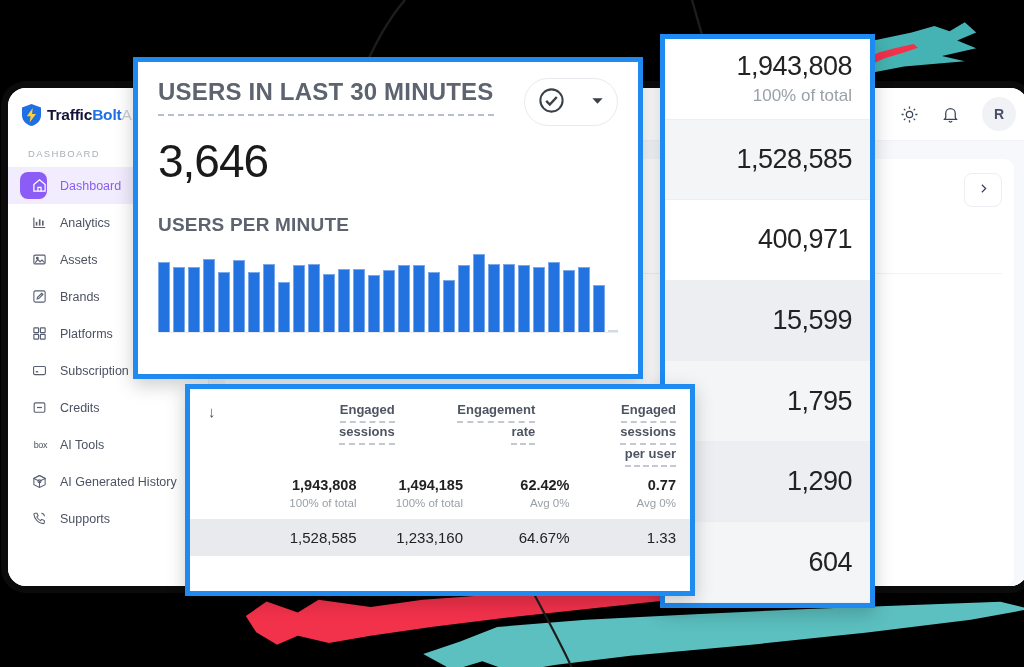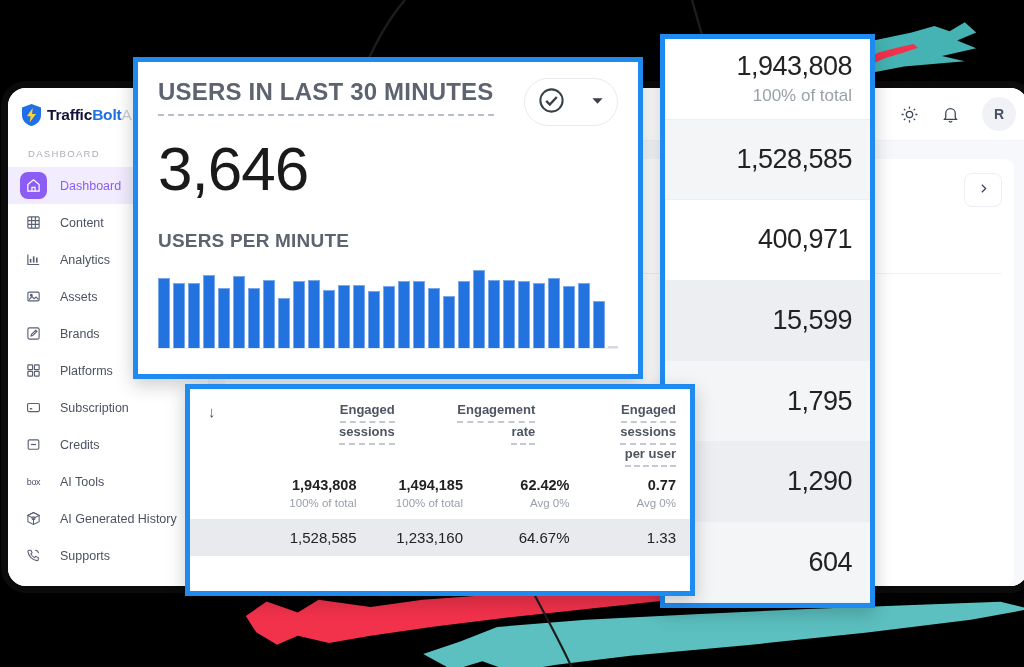--- a/index.html
+++ b/index.html
@@ -47,21 +47,21 @@
 
   
   .sidebar{width:200px;background:#ffffff;border-right:1px solid #eef0f4;flex:none;}
   .brand{display:flex;align-items:center;gap:6px;padding:16px 0 0 14px;}
   .brand-mark{width:19px;height:22px;flex:none;position:relative;}
   .brand-text{font-size:15.5px;font-weight:bold;letter-spacing:-.2px;white-space:nowrap;}
   .bt-a{color:#12123a;} .bt-b{color:#1f6fe5;} .bt-c{color:#c9ccd6;font-weight:normal;}
   .sect-label{font-size:9.5px;letter-spacing:1.3px;color:#a9aebb;padding:22px 0 8px 20px;font-weight:500;}
   .nav{display:flex;flex-direction:column;}
   .nav-item{display:flex;align-items:center;gap:13px;height:37px;padding-left:12px;color:#4c5262;font-size:12.5px;}
-  .nav-item .ico{width:27px;height:27px;display:flex;align-items:center;justify-content:center;flex:none;color:#5a6072;}
+  .nav-item .ico{width:27px;height:27px;display:flex;align-items:center;justify-content:flex-end;flex:none;color:#5a6072;}
   .nav-item.active{background:#f1edfe;}
   .nav-item.active .ico{background:#8b5cf6;border-radius:8px;color:#fff;}
   .nav-item.active .lbl{color:#8b5cf6;}
   .ico svg{display:block;}
   .ico-text{font-size:9px;letter-spacing:-.4px;color:#4c5262;}
 
   
   .app-main{flex:1;min-width:0;display:flex;flex-direction:column;background:#fff;}
   .topbar{height:52px;display:flex;align-items:center;justify-content:flex-end;gap:22px;padding-right:12px;border-bottom:1px solid #f1f3f7;}
   .topbar .tb-ico{color:#3c4559;display:flex;align-items:center;}
@@ -78,21 +78,21 @@
 
   
   .float{position:absolute;background:#fff;border:5px solid #1f8af0;box-shadow:0 6px 18px rgba(0,0,0,.2);}
 
   
   .card-rt{left:133px;top:57px;width:510px;height:322px;box-sizing:border-box;padding:16px 20px 0 20px;}
   .rt-head{display:flex;align-items:flex-start;justify-content:space-between;}
   .rt-title{font-size:24px;font-weight:bold;color:#5d6470;letter-spacing:.2px;
     border-bottom:2.5px dashed #b9bfc9;padding-bottom:8px;display:inline-block;}
   .rt-pill{width:92px;height:46px;border:1.5px solid #e8eaef;border-radius:24px;display:flex;align-items:center;justify-content:space-around;flex:none;}
-  .rt-big{font-size:62px;line-height:1;color:#1a1a1a;margin:12px 0 0 0;letter-spacing:-1px;}
+  .rt-big{font-size:46px;line-height:1;color:#1a1a1a;margin:12px 0 0 0;letter-spacing:-1px;}
   .rt-sub{font-size:19px;font-weight:bold;color:#5d6470;margin-top:30px;letter-spacing:.2px;}
   .rt-chart{display:flex;align-items:flex-end;gap:3px;height:82px;margin-top:14px;border-bottom:1px solid #e9ecf1;padding-bottom:0;}
   .bar{flex:1;background:#2272e0;border:1px solid #7aa8ea;border-bottom:none;}
   .bar-last{flex:1;background:#d5dae2;height:2px;}
 
   
   .card-nums{left:660px;top:34px;width:215px;height:574px;box-sizing:border-box;}
   .num-row{display:flex;flex-direction:column;align-items:flex-end;justify-content:center;
            padding:0 18px;box-sizing:border-box;border-bottom:1px solid #eceef2;}
   .num-row .v{font-size:27px;color:#222;letter-spacing:-.5px;}
@@ -159,29 +159,20 @@
           <div class="nav-item active">
             <span class="ico">
                 <svg width="15" height="15" viewBox="0 0 24 24" fill="none" stroke="currentColor" stroke-width="2">
                   <path d="M3 10.5 12 3l9 7.5V21H3z"></path>
                   <path d="M9.5 21v-6h5v6"></path>
                 </svg>
               </span>
             <span class="lbl">Dashboard</span>
           </div>
 
-          <div class="nav-item">
-            <span class="ico">
-                <svg width="15" height="15" viewBox="0 0 24 24" fill="none" stroke="currentColor" stroke-width="1.8">
-                  <rect x="3" y="3" width="18" height="18" rx="1.5"></rect>
-                  <path d="M3 9h18M3 15h18M9 3v18M15 3v18"></path>
-                </svg>
-              </span>
-            <span class="lbl">Content</span>
-          </div>
 
           <div class="nav-item">
             <span class="ico">
                 <svg width="15" height="15" viewBox="0 0 24 24" fill="none" stroke="currentColor" stroke-width="1.9">
                   <path d="M3 4v16h18"></path>
                   <rect x="6" y="11" width="2.6" height="6" fill="currentColor" stroke="none"></rect>
                   <rect x="11" y="7" width="2.6" height="10" fill="currentColor" stroke="none"></rect>
                   <rect x="16" y="9" width="2.6" height="8" fill="currentColor" stroke="none"></rect>
                 </svg>
               </span>

